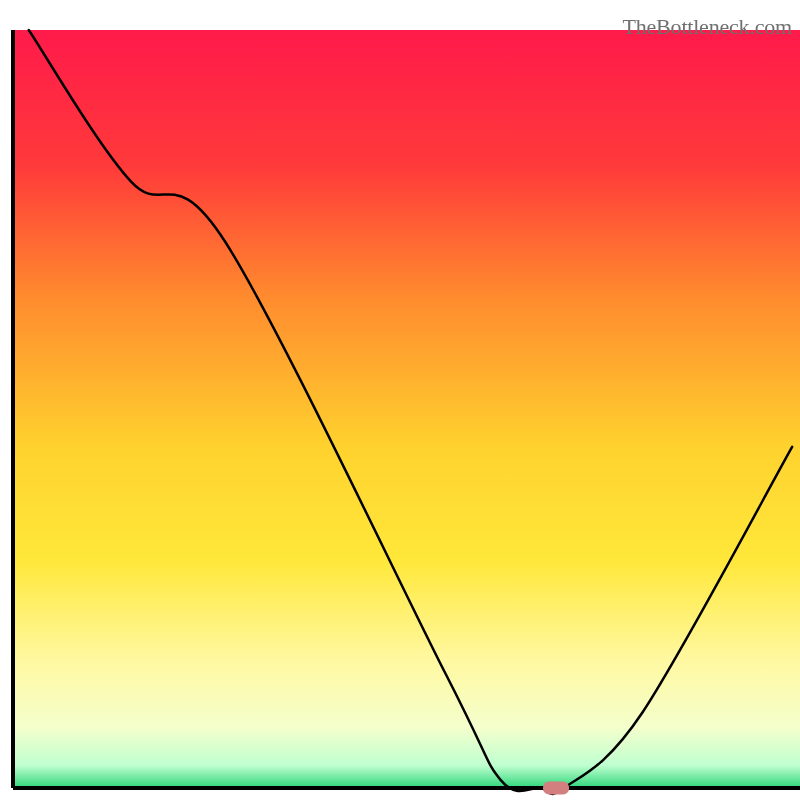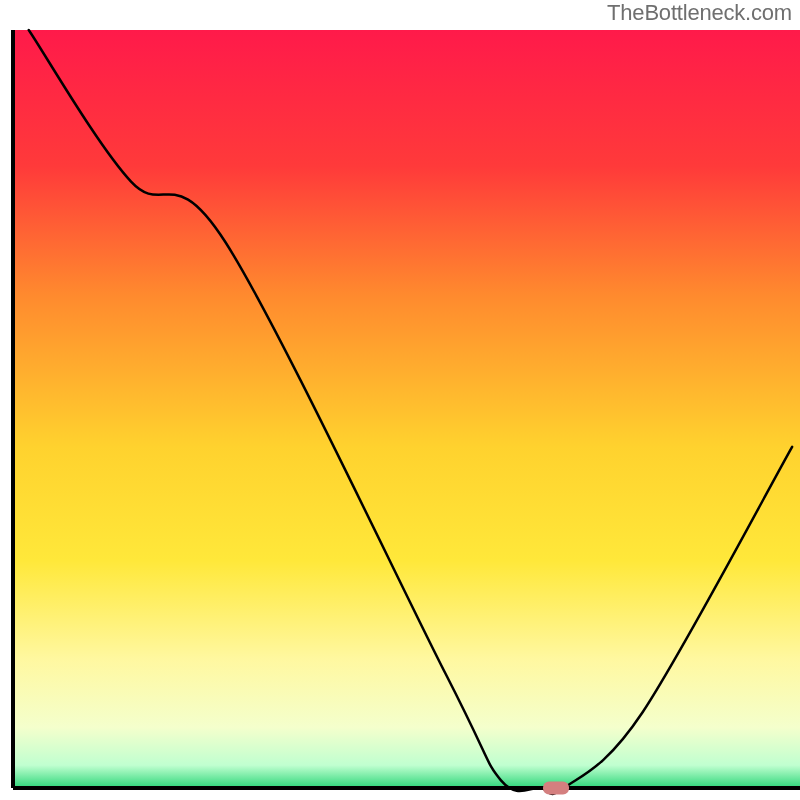--- a/index.html
+++ b/index.html
@@ -10,23 +10,23 @@
     overflow: hidden;
     background: #ffffff;
   }
   .chart-container {
     position: relative;
     width: 800px;
     height: 800px;
   }
   .watermark {
     position: absolute;
-    top: 0;
+    top: 14px;
     right: 8px;
-    font-family: Liberation Sans, sans-serif;
+    font-family: Liberation Serif, serif;
     font-size: 22px;
     color: #6f6f6f;
     font-weight: 500;
     z-index: 20;
     letter-spacing: -0.2px;
   }
   svg.chart-svg {
     position: absolute;
     left: 0;
     top: 0;

